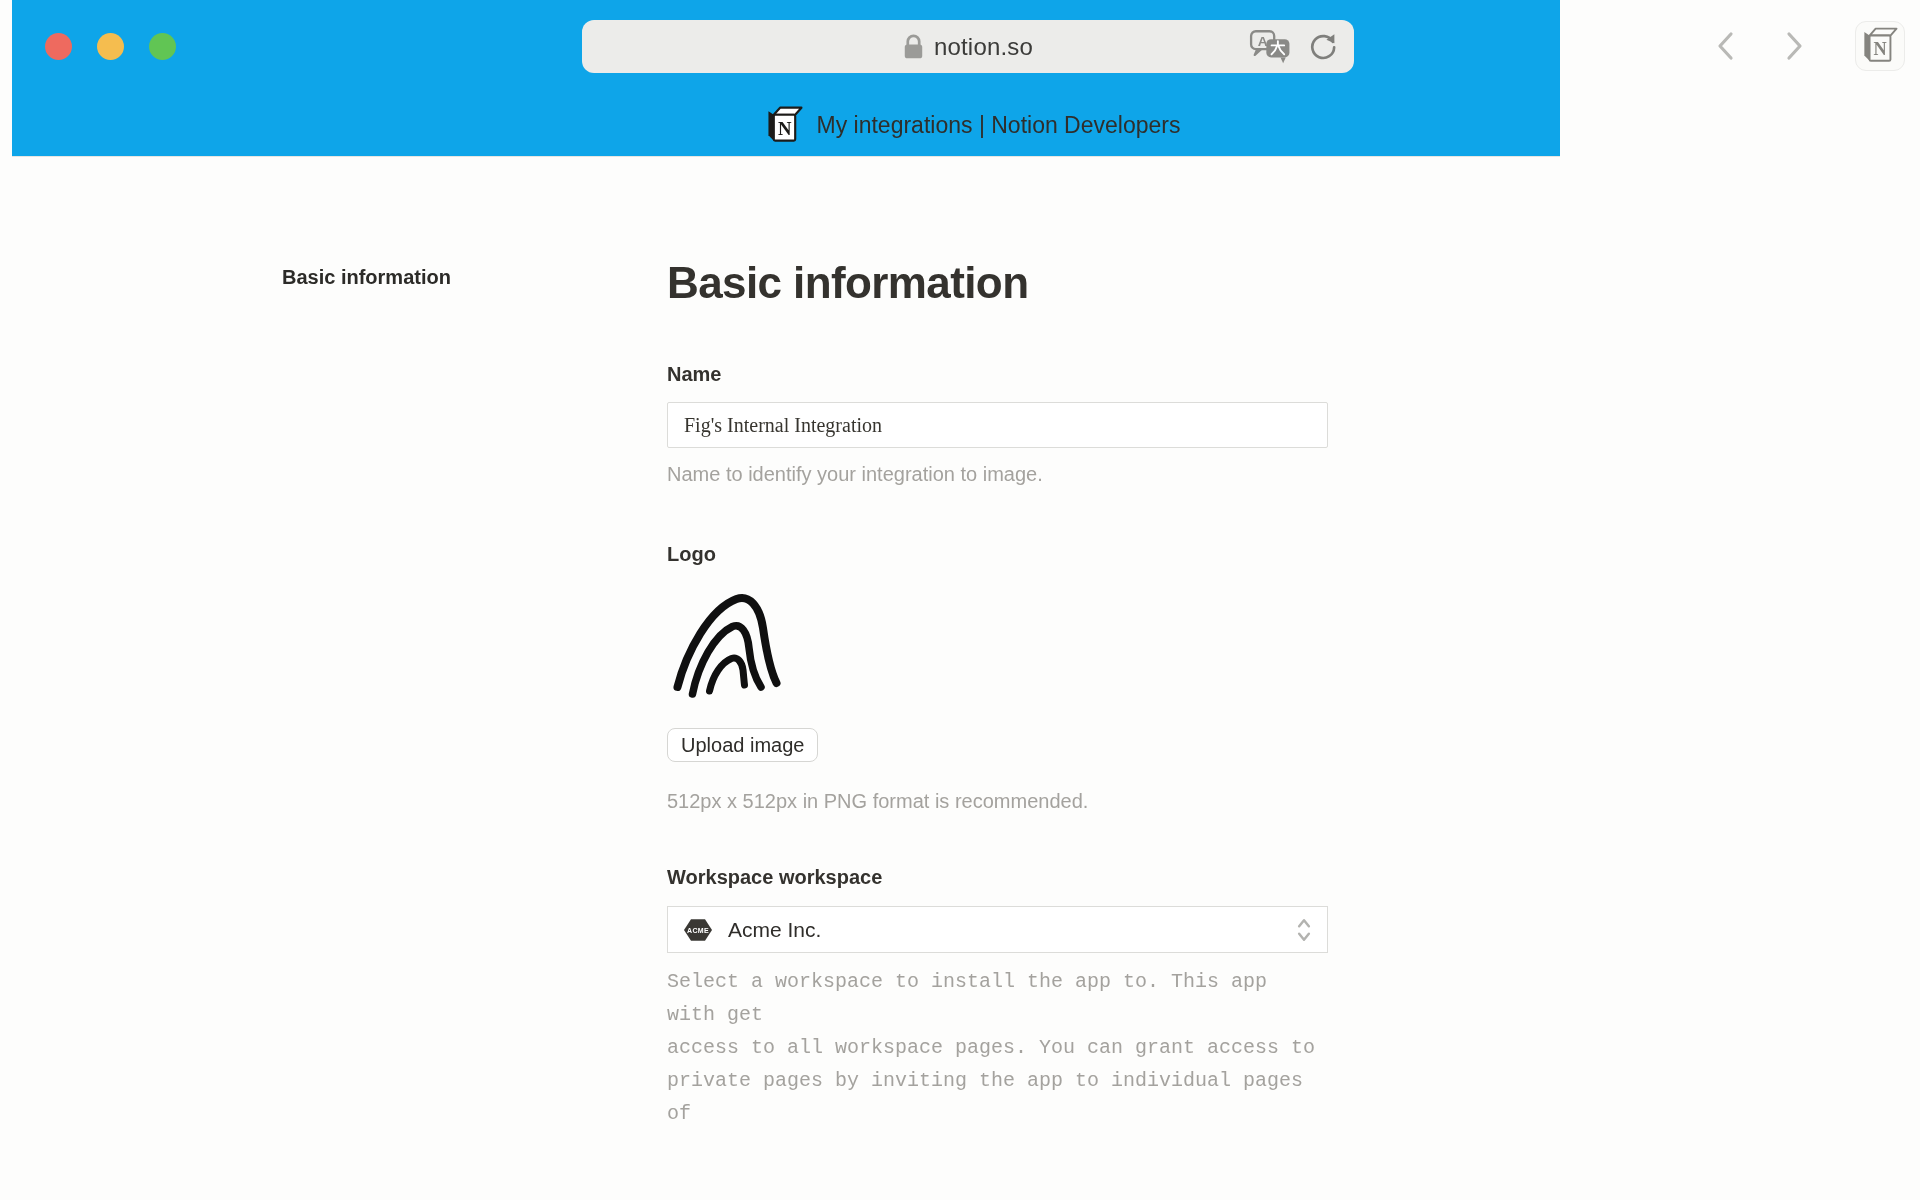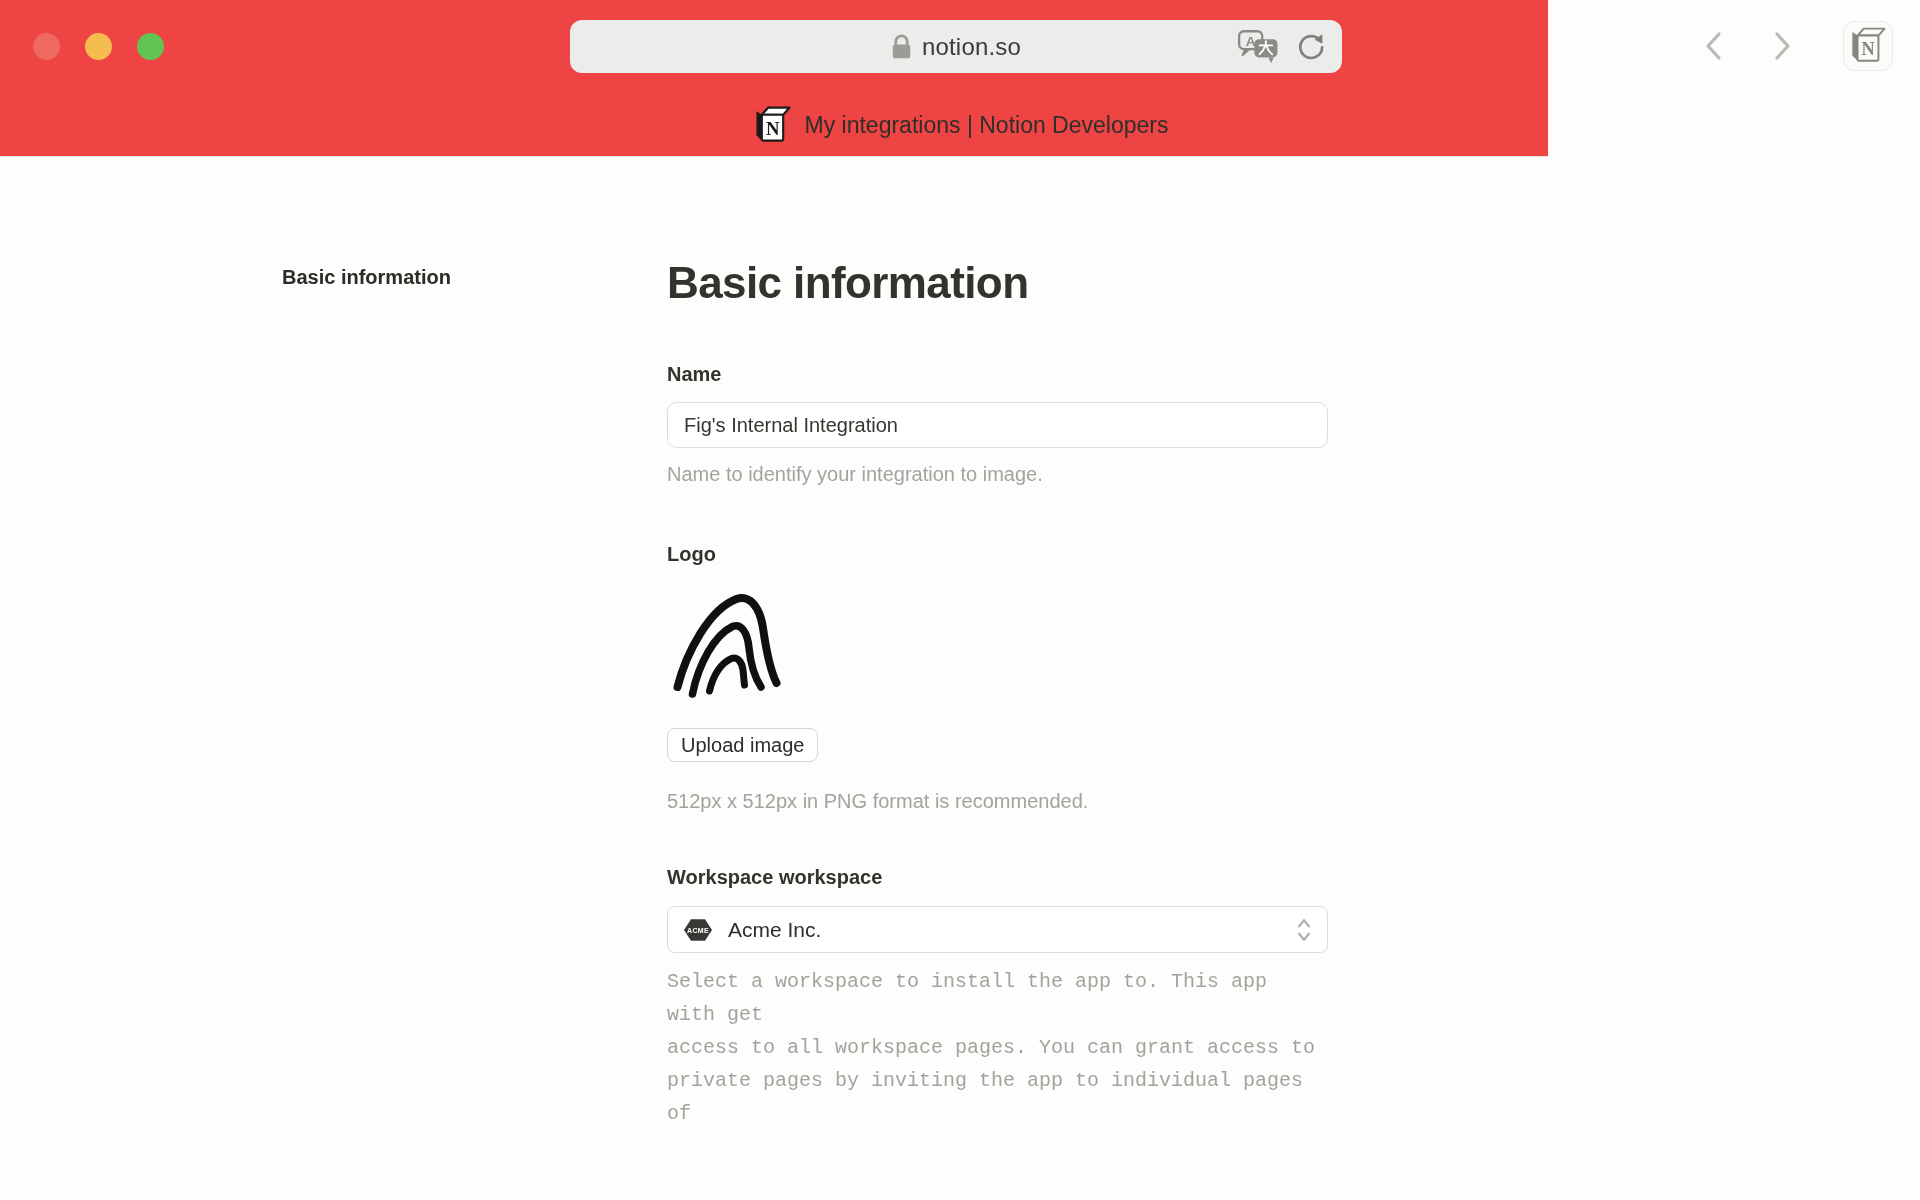--- a/index.html
+++ b/index.html
@@ -6,21 +6,21 @@
   html,body { width:1920px; height:1200px; }
   body {
     font-family:"Liberation Sans", sans-serif;
     background:#fdfdfc;
     color:#37352f;
     position:relative;
     overflow:hidden;
   }
 
   
-  .chrome { position:absolute; left:0; top:0; width:1548px; height:157px; background:#ef4444; border-bottom:1px solid #e6e6e3; }
+  .chrome { position:absolute; left:12px; top:0; width:1548px; height:157px; background:#0ea5e9; border-bottom:1px solid #e6e6e3; }
 
   .traffic { position:absolute; top:33px; left:33px; display:flex; gap:25px; }
   .light { width:27px; height:27px; border-radius:50%; border:none; cursor:default; }
 
   .urlbar {
     position:absolute; left:570px; top:20px; width:772px; height:53px;
     background:#ececea; border-radius:12px;
     display:flex; align-items:center; justify-content:center;
   }
   .url-center { display:flex; align-items:center; gap:10px; }
@@ -51,41 +51,41 @@
   .main { position:absolute; left:667px; top:258px; width:661px; }
 
   .h1 { font-size:44px; font-weight:800; letter-spacing:-0.6px; color:#34322e; }
 
   .field-label { font-size:20px; font-weight:700; color:#34322e;text-align:right; }
   .help { font-size:20px; color:#a4a29e; }
 
   .name-label { position:absolute; left:667px; top:363px; }
   .name-input {
     position:absolute; left:667px; top:402px; width:661px; height:46px;
-    border:1px solid #dcdcd9; border-radius:10px; background:#ffffff;
-    font-family:Liberation Sans, sans-serif;
+    border:1px solid #dcdcd9; border-radius:2px; background:#ffffff;
+    font-family:Liberation Serif, serif;
     font-size:20px; color:#37352f; padding:0 16px; outline:none;
   }
   .name-help { position:absolute; left:667px; top:463px; }
 
   .logo-label { position:absolute; left:667px; top:543px; }
   .logo-doodle { position:absolute; left:672px; top:590px; width:118px; height:108px; }
 
   .upload-btn {
     position:absolute; left:667px; top:728px; height:34px; padding:0 13px;
     background:#ffffff; border:1px solid #d6d6d3; border-radius:8px;
     font-family:"Liberation Sans", sans-serif;
     font-size:20px; color:#2f2d2a; display:flex; align-items:center; cursor:pointer;
   }
   .logo-help { position:absolute; left:667px; top:790px; }
 
   .ws-label { position:absolute; left:667px; top:866px; }
   .ws-select {
     position:absolute; left:667px; top:906px; width:661px; height:47px;
-    background:#ffffff; border:1px solid #dcdcd9; border-radius:8px;
+    background:#ffffff; border:1px solid #dcdcd9; border-radius:0;
     display:flex; align-items:center; padding:12px 14px; cursor:pointer;
   }
   .ws-name { font-size:21px; color:#2f2d2a; margin-left:14px; }
   .ws-chevrons { margin-left:auto; display:flex; align-items:center; }
 
   .ws-help { position:absolute; left:667px; top:965px; width:660px;font-family:Liberation Mono, monospace; }
   .ws-help span { display:block; font-size:20px; color:#a4a29e; line-height:33px; }
 </style>
 </head>
 <body>

